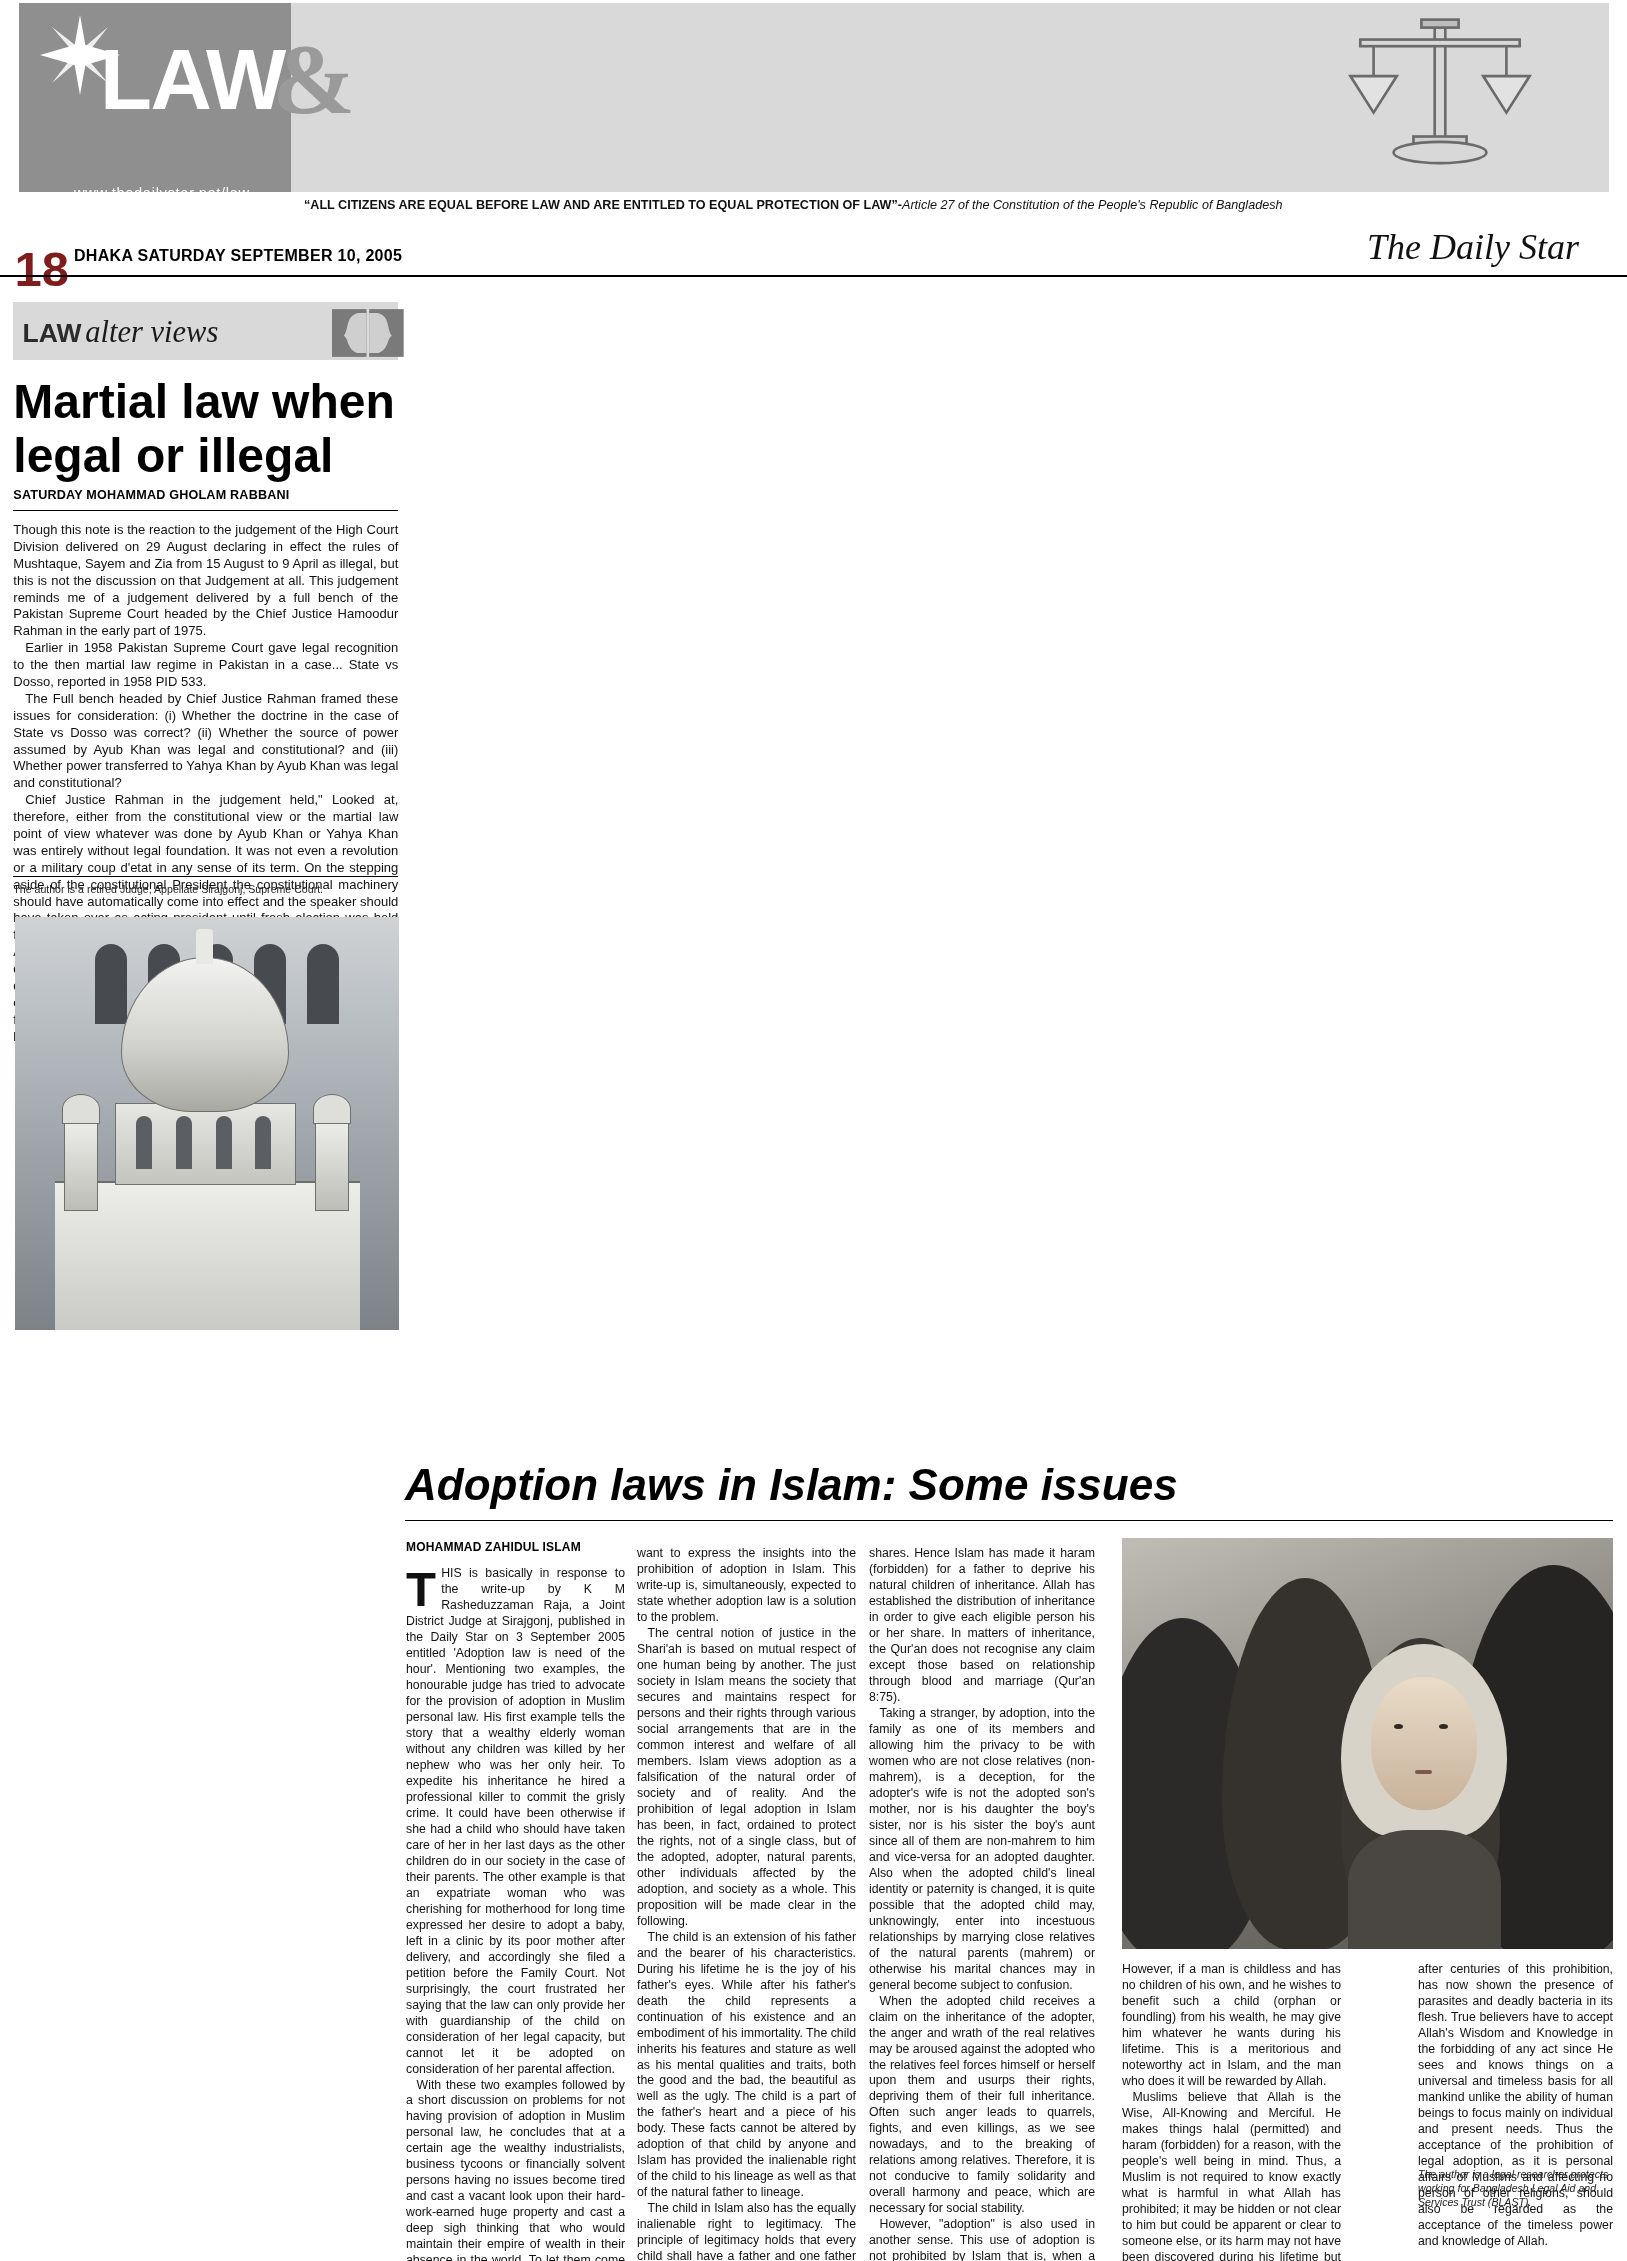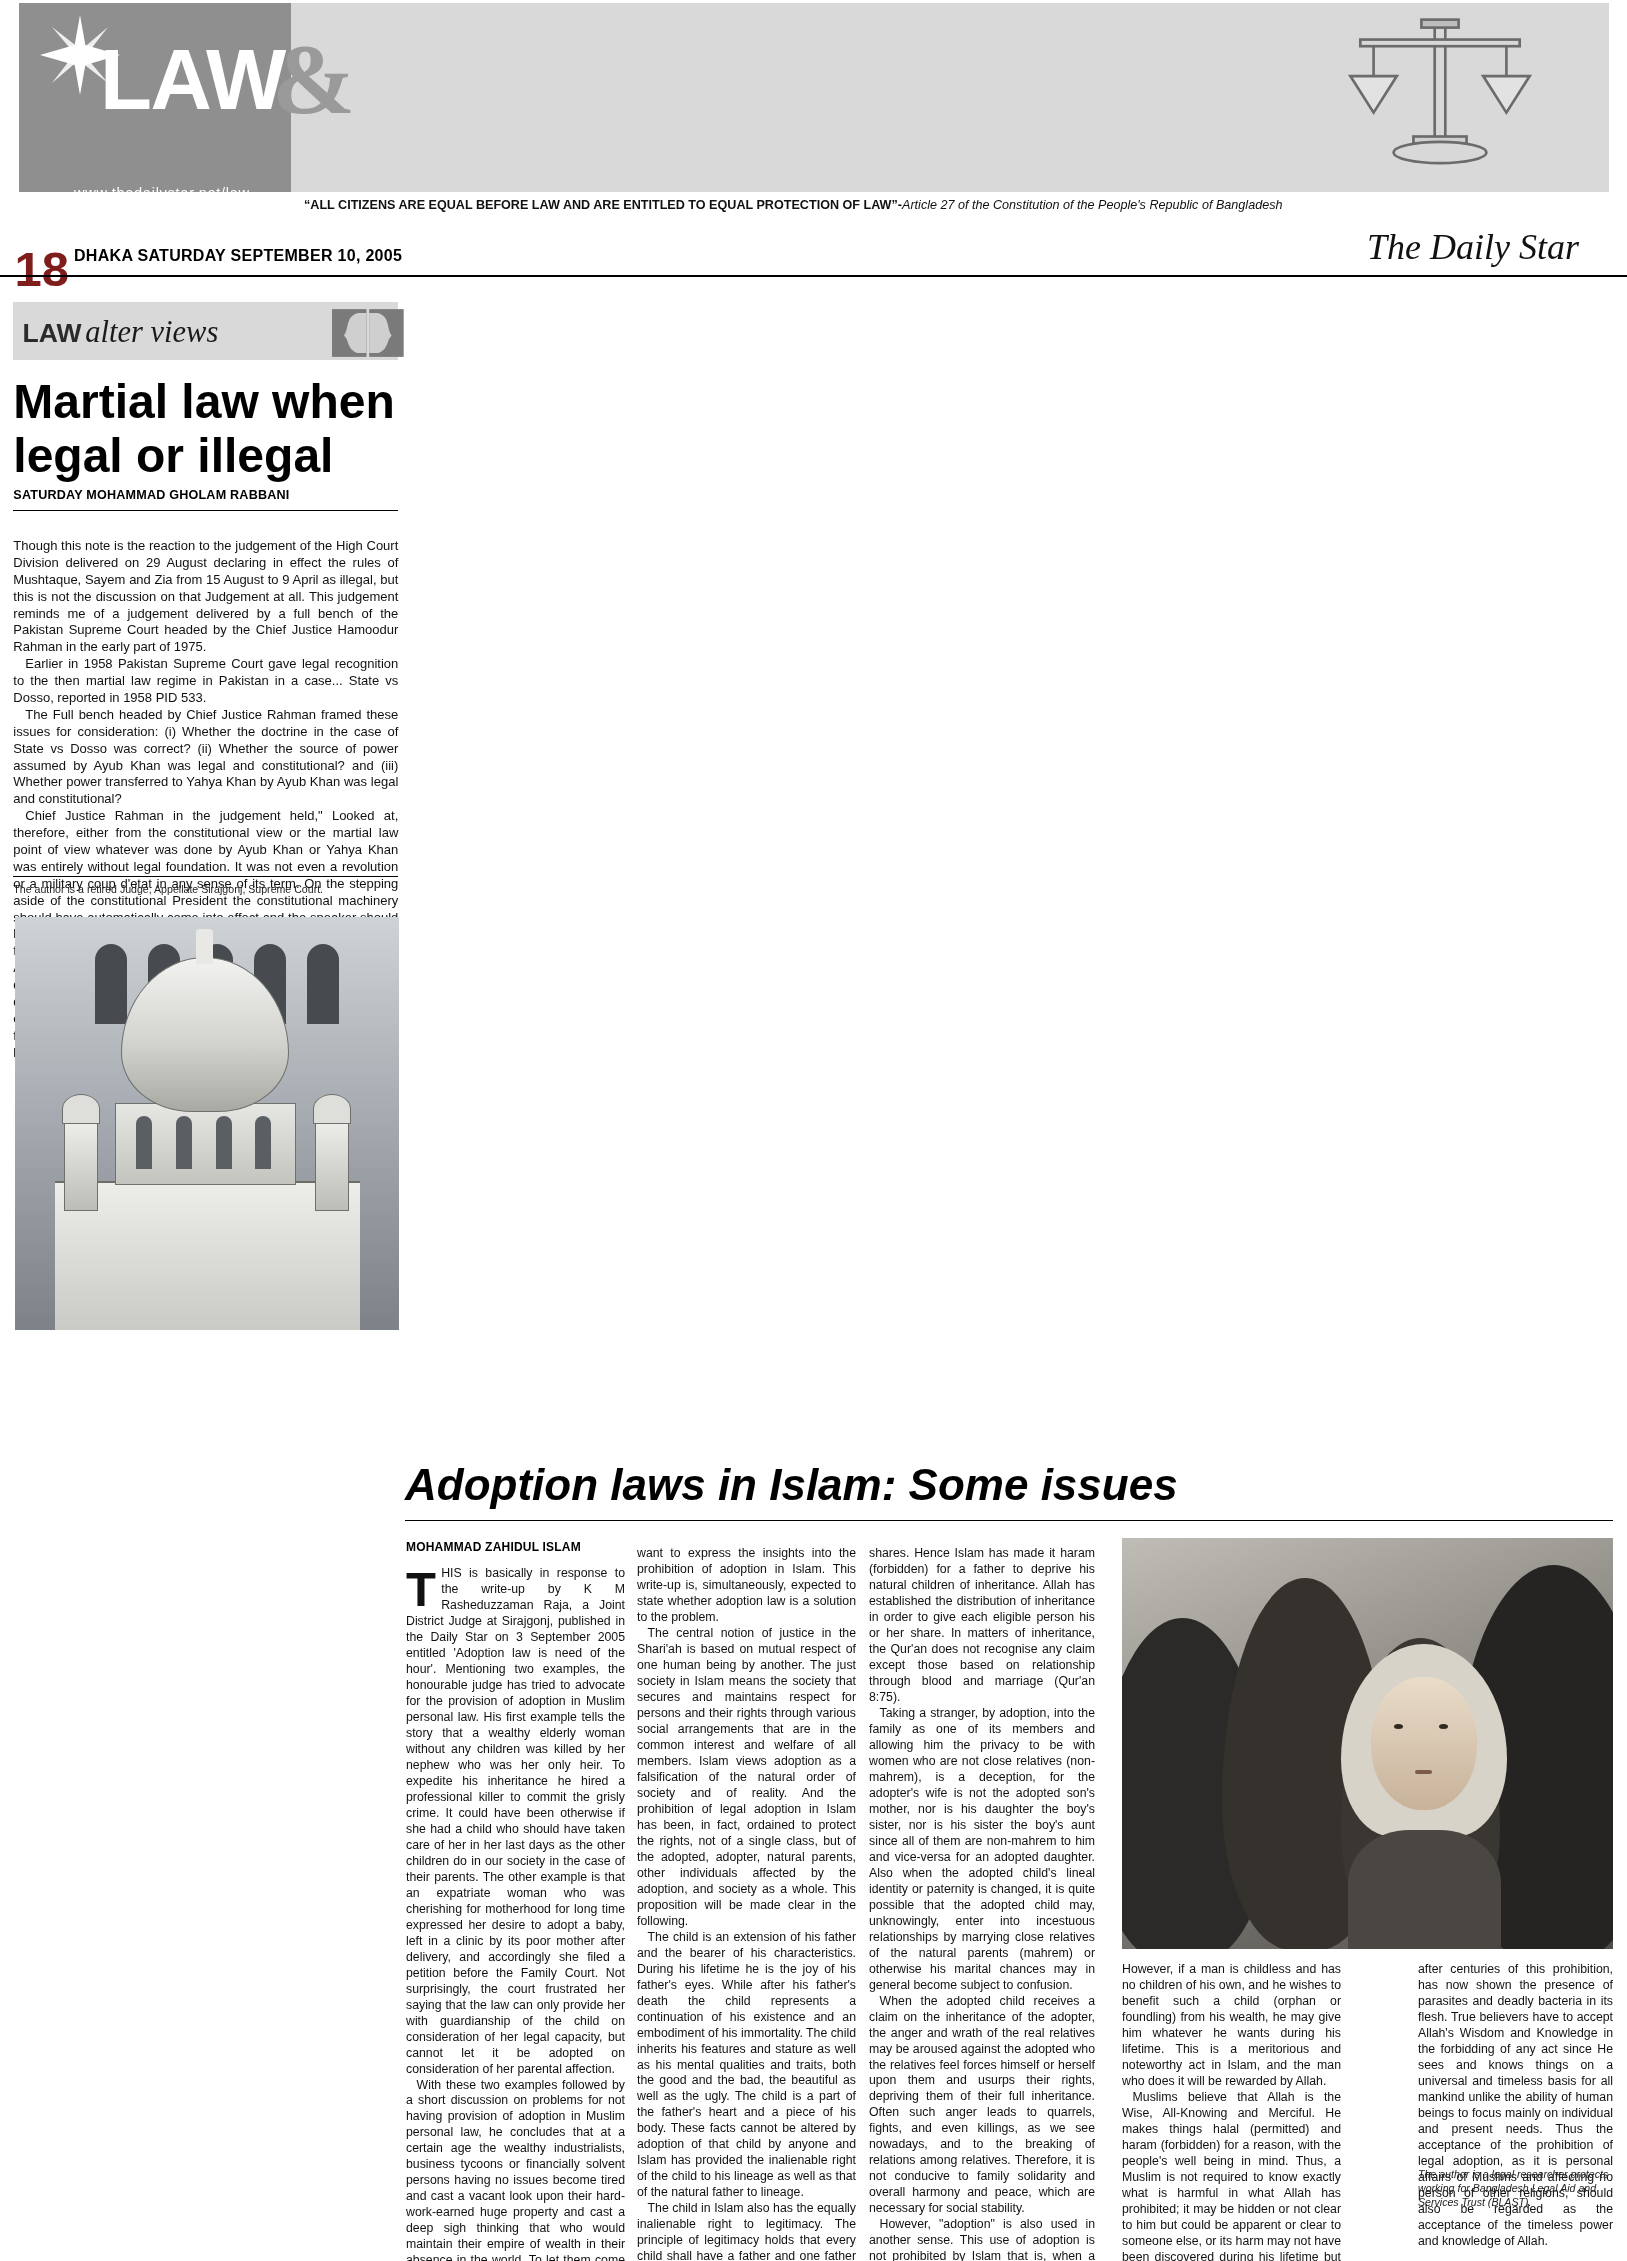--- a/index.html
+++ b/index.html
@@ -29,21 +29,21 @@
   .lawalter{position:absolute;left:13.3px;top:302px;width:385px;height:58px;background:#d9d9d9;}
   .lawalter .w1{position:absolute;left:9.3px;top:16px;font-size:26.5px;font-weight:bold;color:#2b2b2b;}
   .lawalter .w2{position:absolute;left:72px;top:13.3px;font-family:"Liberation Serif",serif;font-style:italic;font-size:30.5px;color:#1a1a1a;}
   .faces{position:absolute;left:319px;top:6.6px;width:73px;height:48px;}
 
   .headline{position:absolute;left:13.3px;top:375px;width:398px;font-family:"Liberation Sans",sans-serif;font-weight:bold;font-size:48px;line-height:1.12;color:#000;}
   .byline{position:absolute;left:13.3px;top:485px;width:398px;font-size:15.3px;font-weight:bold;letter-spacing:0.2px;}
   .byline .sm{font-size:12.6px;}
   .byline-rule{position:absolute;left:13.3px;top:510px;width:385px;height:1.3px;background:#000;}
 
-  .lcol-body{position:absolute;left:13.3px;top:522px;width:385px;font-size:13px;line-height:1.30;text-align:justify;color:#111;margin-top:16px;}
+  .lcol-body{position:absolute;left:13.3px;top:522px;width:385px;font-size:13px;line-height:1.30;text-align:justify;color:#111;}
   .lcol-body p{margin:0 0 0 0;text-indent:12px;}
   .lcol-body p.first{text-indent:0;}
   .lcol-rule{position:absolute;left:13.3px;top:876px;width:385px;height:0.7px;background:#000;}
   .lcol-note{position:absolute;left:13.3px;top:883px;width:385px;font-size:10.6px;color:#222;}
 
   .photo1{position:absolute;left:14.6px;top:917px;width:384px;height:413px;background:#b9bcc0;overflow:hidden;}
   .photo1 .sky{position:absolute;left:0;top:0;width:100%;height:100%;background:linear-gradient(180deg,#cfd3d6 0%,#9fa5ab 55%,#7d8288 100%);}
   .photo1 .dome{position:absolute;left:106px;top:40px;width:166px;height:153px;border-radius:50% 50% 42% 42%/62% 62% 38% 38%;background:linear-gradient(180deg,#f2f2f0 0%,#d3d3cf 55%,#a9a9a4 100%);border:1.3px solid #6f6f6c;}
   .photo1 .domeTop{position:absolute;left:181px;top:12px;width:17px;height:35px;background:#e8e8e4;border-radius:4px 4px 0 0;}
   .photo1 .drum{position:absolute;left:100px;top:186px;width:179px;height:80px;background:linear-gradient(180deg,#e6e6e2 0%,#c4c4bf 100%);border:1.3px solid #70706d;}

